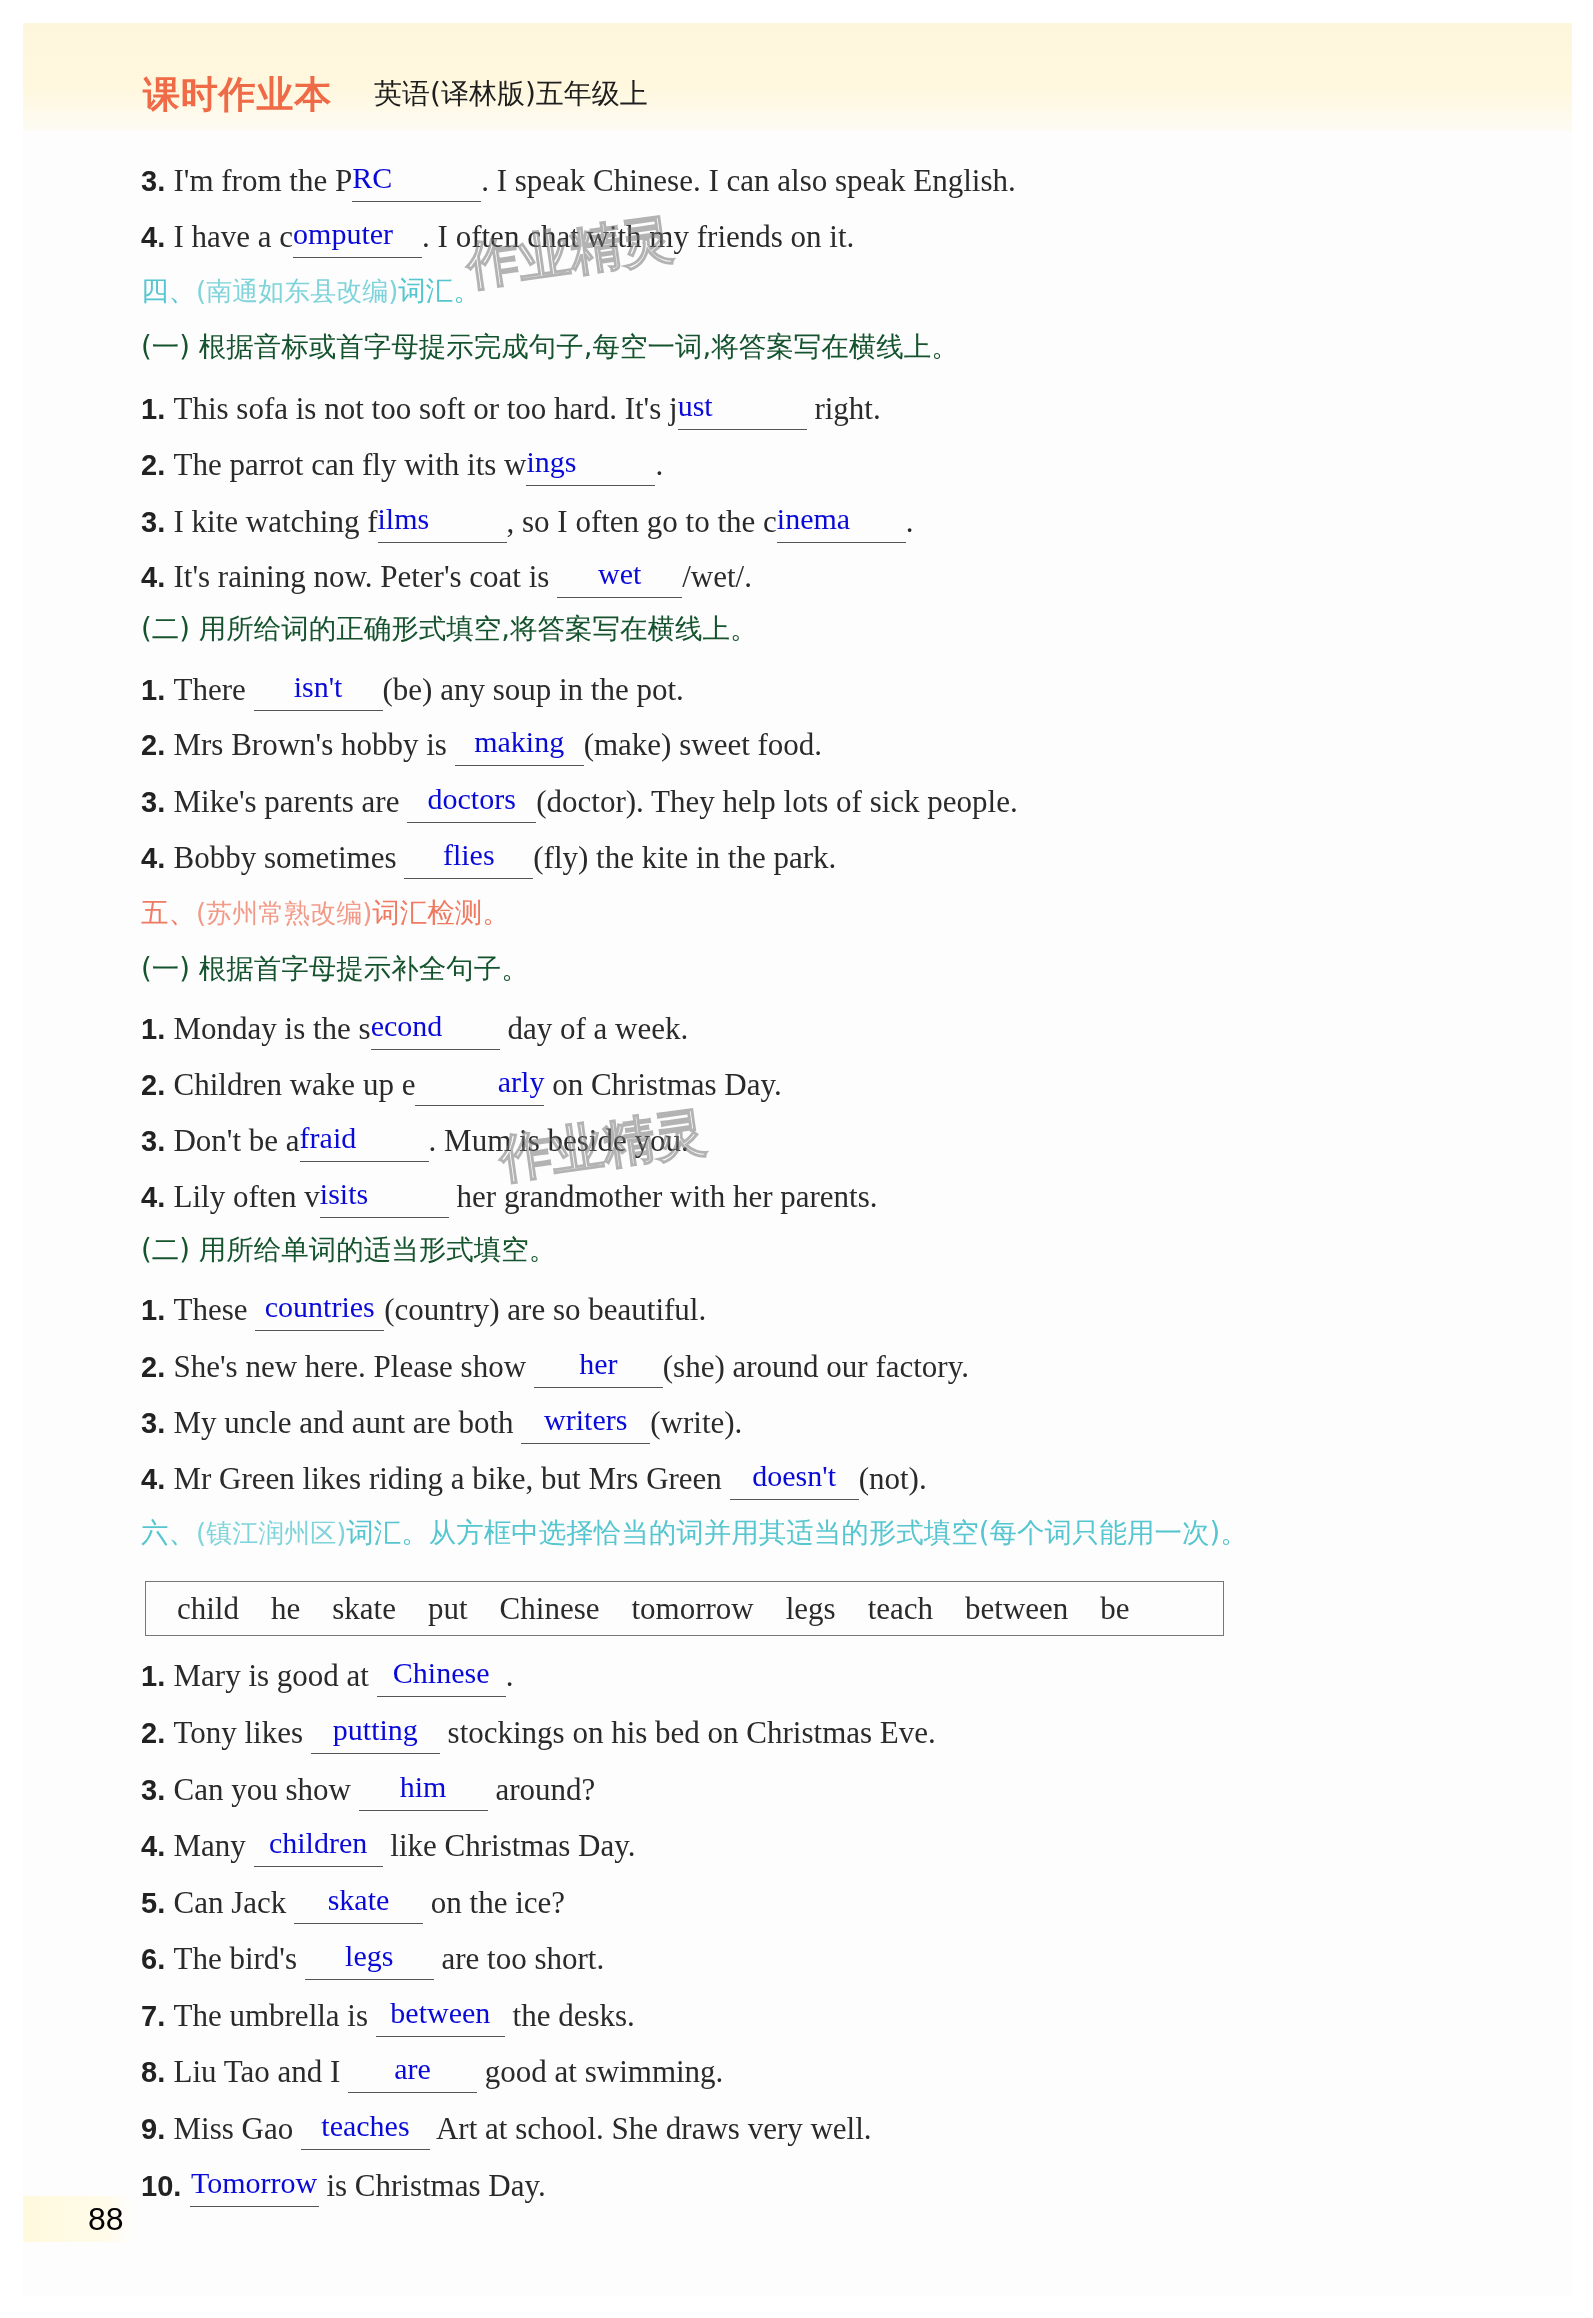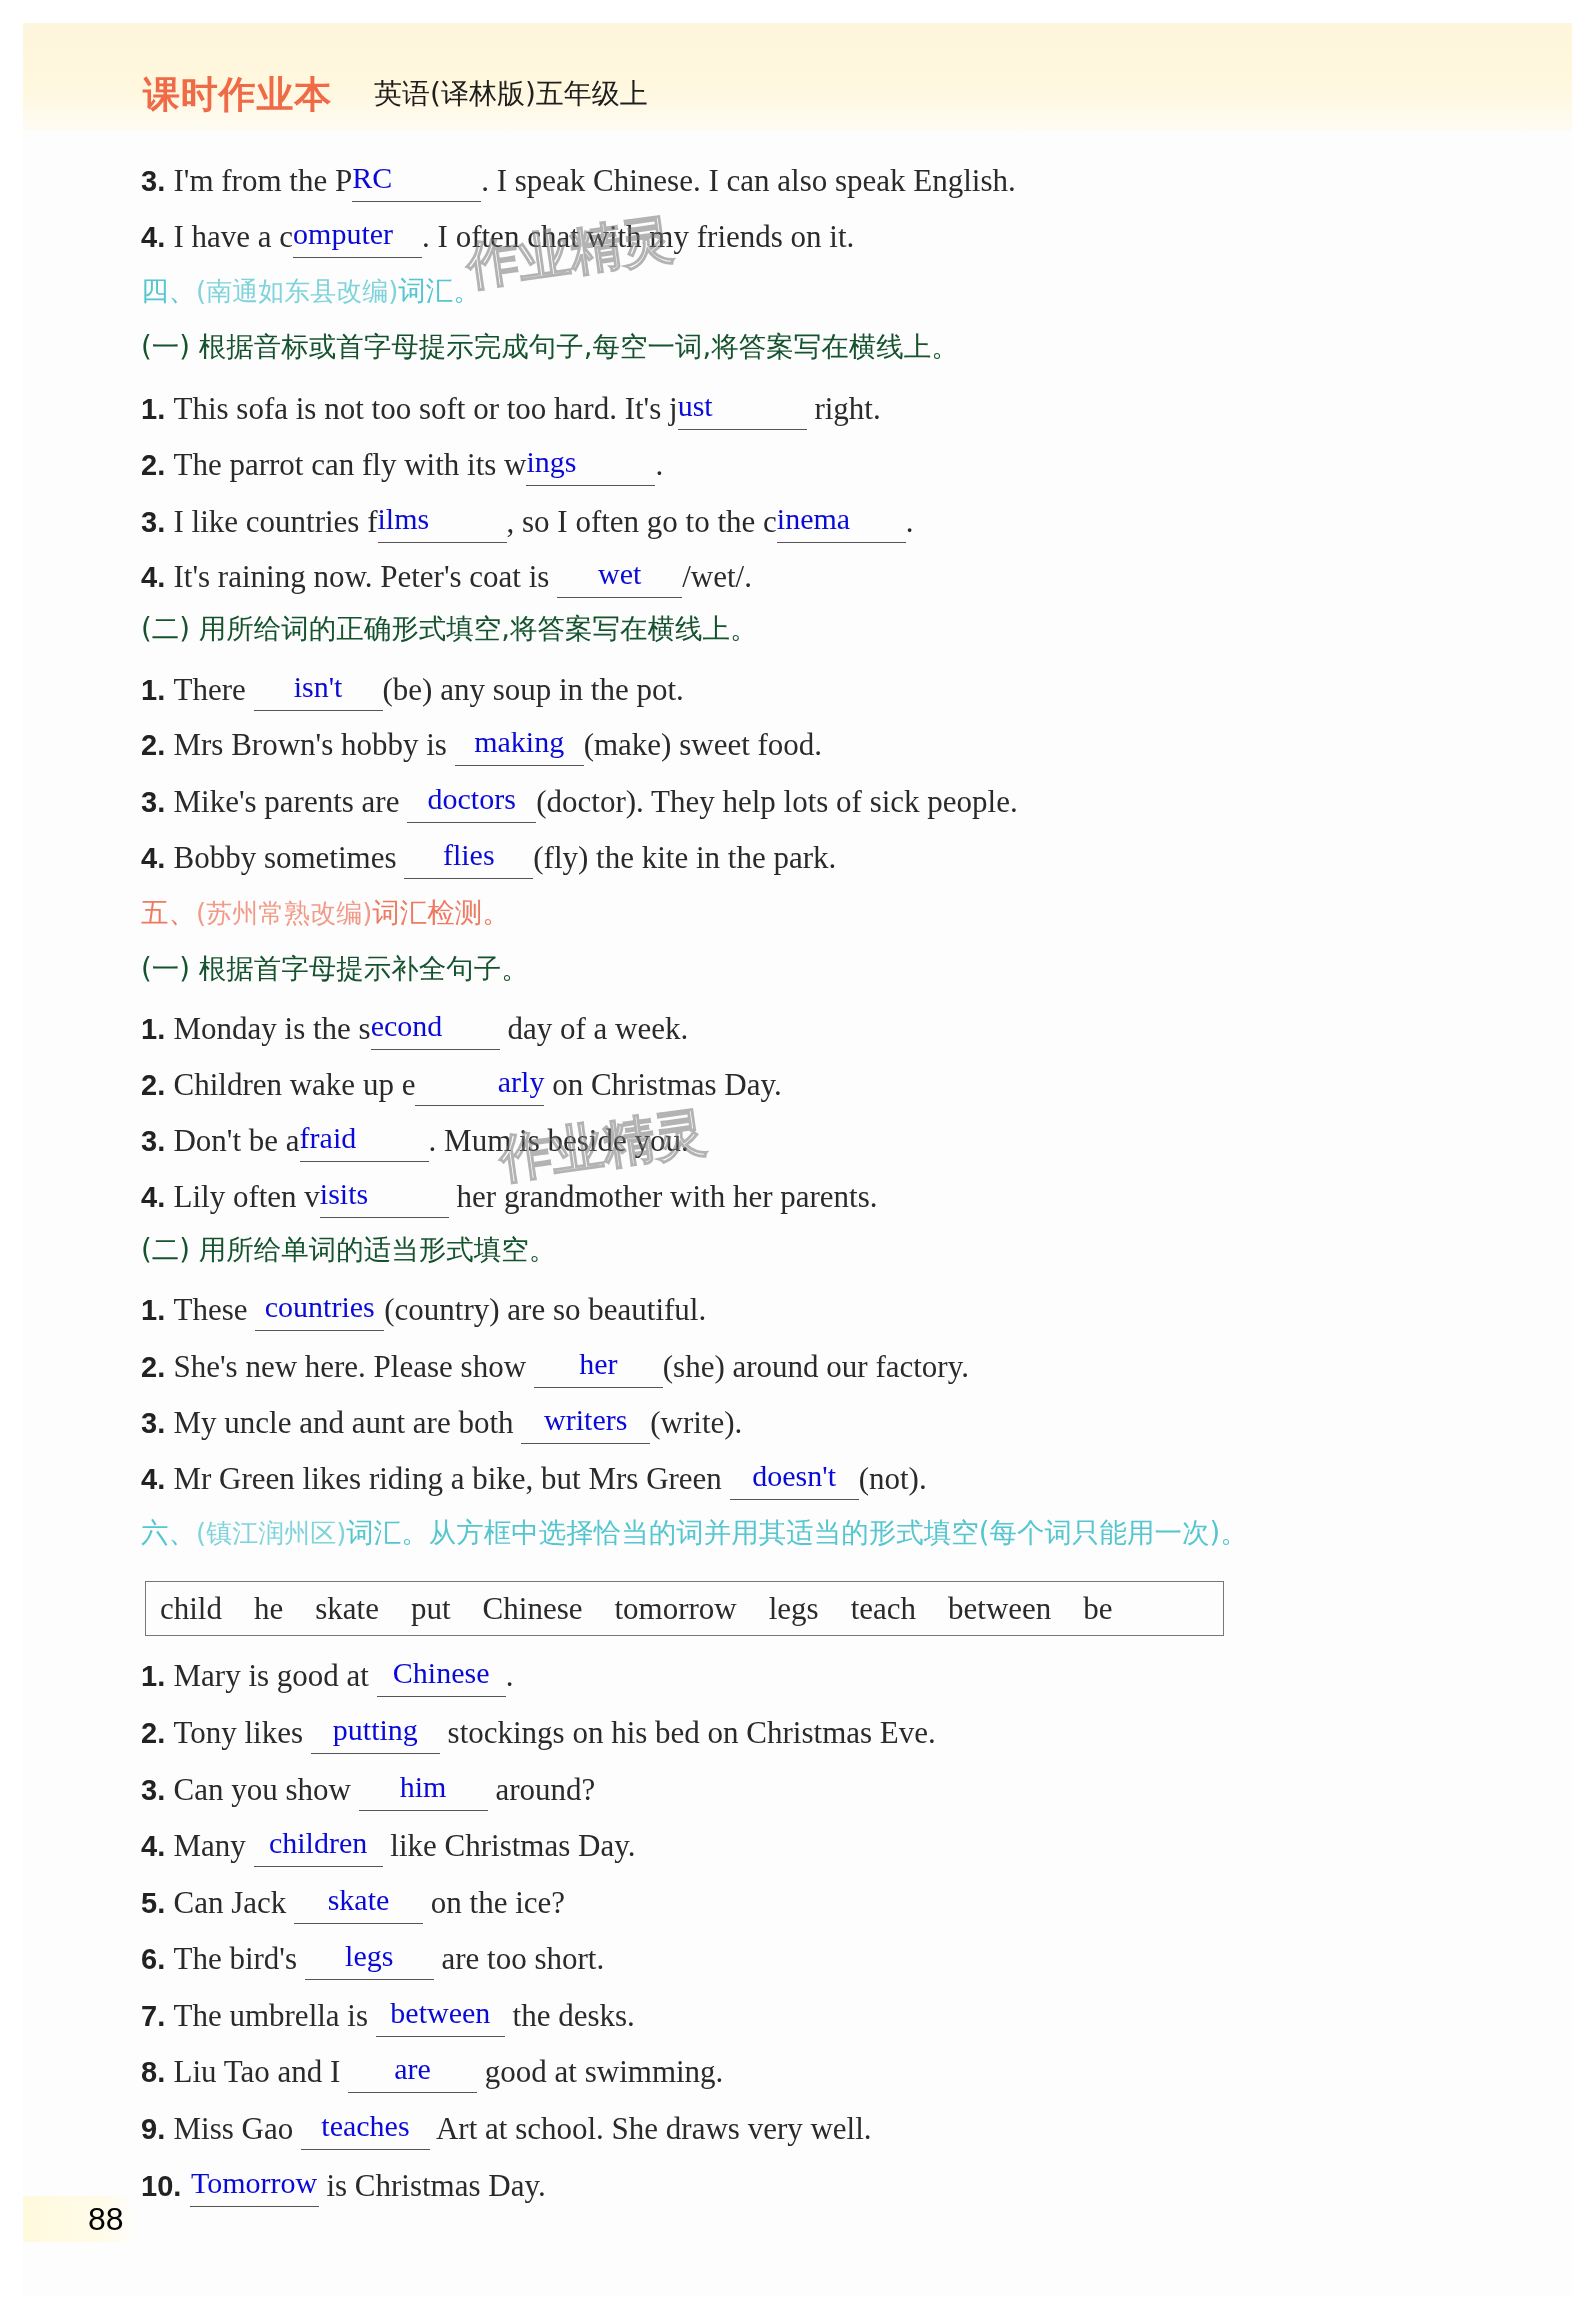--- a/index.html
+++ b/index.html
@@ -14,21 +14,21 @@
          font-size:28px; color:#1e1e1e; }
   .line { position:absolute; left:141px; height:50px; line-height:50px; font-size:31px; white-space:nowrap; }
   .num { font-family:"Liberation Sans","DejaVu Sans",sans-serif; font-weight:bold; color:#222; margin-right:8.3px; font-size:29px; }
   .blank { display:inline-block; position:relative; border-bottom:1.7px solid #555; height:37px; vertical-align:-8.3px; text-align:center; }
   .ans { position:relative; top:-11.6px; color:#0a0ad8; font-family:"Liberation Serif",serif; font-size:30px; }
   .sec-teal { position:absolute; left:141px; font-family:"DejaVu Sans",sans-serif; font-size:27.5px; color:#55c6cf; white-space:nowrap; }
   .sec-orange { position:absolute; left:141px; font-family:"DejaVu Sans",sans-serif; font-size:27.5px; color:#ef7a62; white-space:nowrap; }
   .sec-teal .sub, .sec-orange .sub { opacity:0.75; font-size:26px; }
   .instr { position:absolute; left:141px; font-family:"DejaVu Sans",sans-serif; font-size:27.5px; color:#14532d; white-space:nowrap; }
   .wordbox { position:absolute; left:145px; top:1581px; width:1079px; height:55px; border:1.7px solid #777;
-         box-sizing:border-box; display:flex; align-items:center; padding-left:14px; font-size:31px; }
+         box-sizing:border-box; display:flex; align-items:center; padding-left:31px; font-size:31px; }
   .wordbox span { margin-right:32px; }
   .pagenum-bg { position:absolute; left:22.5px; top:2196px; width:112px; height:46px;
          background:linear-gradient(90deg,#fff9dd,#fffbe8 70%,#fdfdfd); }
   .pagenum { position:absolute; left:88px; top:2201px; font-family:"Liberation Sans",sans-serif;
          font-size:32px; color:#000000; }
   .watermark { position:absolute; font-family:"DejaVu Sans",sans-serif; font-weight:bold; font-size:52px;
          color:transparent; -webkit-text-stroke:1.2px #777; opacity:0.55; transform:rotate(-8deg); white-space:nowrap; }
 </style>
 </head>
 <body>
@@ -50,21 +50,21 @@
 </div>
 <div class="instr" style="top:329px">(一) 根据音标或首字母提示完成句子,每空一词,将答案写在横线上。</div>
 
 <div class="line" style="top:384px">
   <span class="num">1.</span><span>This sofa is not too soft or too hard.  It's  j</span><span class="blank" style="width:129px;text-align:left"><span class="ans">ust</span></span><span> right.</span>
 </div>
 <div class="line" style="top:440px">
   <span class="num">2.</span><span>The parrot can fly with its  w</span><span class="blank" style="width:129px;text-align:left"><span class="ans">ings</span></span><span>.</span>
 </div>
 <div class="line" style="top:497px">
-  <span class="num">3.</span><span>I like countries  f</span><span class="blank" style="width:129px;text-align:left"><span class="ans">ilms</span></span><span>, so I often go to the  c</span><span class="blank" style="width:129px;text-align:left"><span class="ans">inema</span></span><span>.</span>
+  <span class="num">3.</span><span>I kite watching  f</span><span class="blank" style="width:129px;text-align:left"><span class="ans">ilms</span></span><span>, so I often go to the  c</span><span class="blank" style="width:129px;text-align:left"><span class="ans">inema</span></span><span>.</span>
 </div>
 <div class="line" style="top:552px">
   <span class="num">4.</span><span>It's raining now.  Peter's coat is </span><span class="blank" style="width:125px"><span class="ans">wet</span></span><span>/wet/.</span>
 </div>
 
 <div class="instr" style="top:611px">(二) 用所给词的正确形式填空,将答案写在横线上。</div>
 
 <div class="line" style="top:665px">
   <span class="num">1.</span><span>There </span><span class="blank" style="width:129px"><span class="ans">isn't</span></span><span>(be) any soup in the pot.</span>
 </div>

